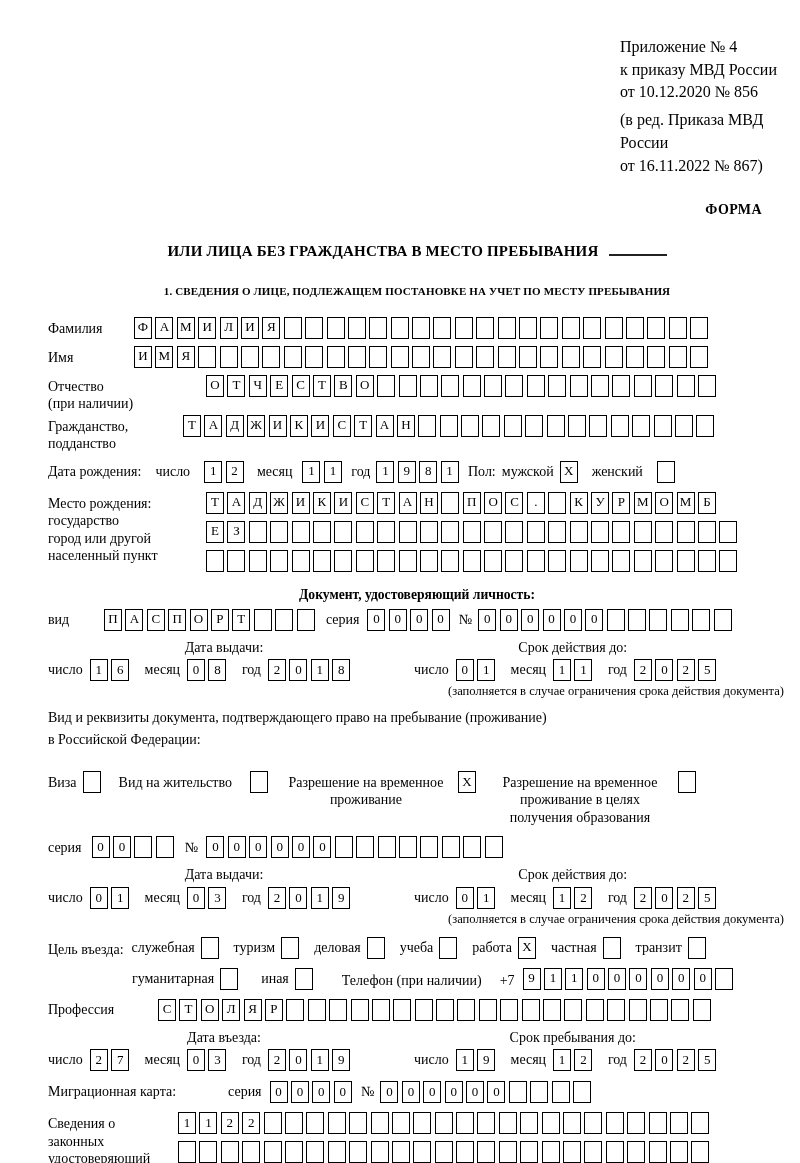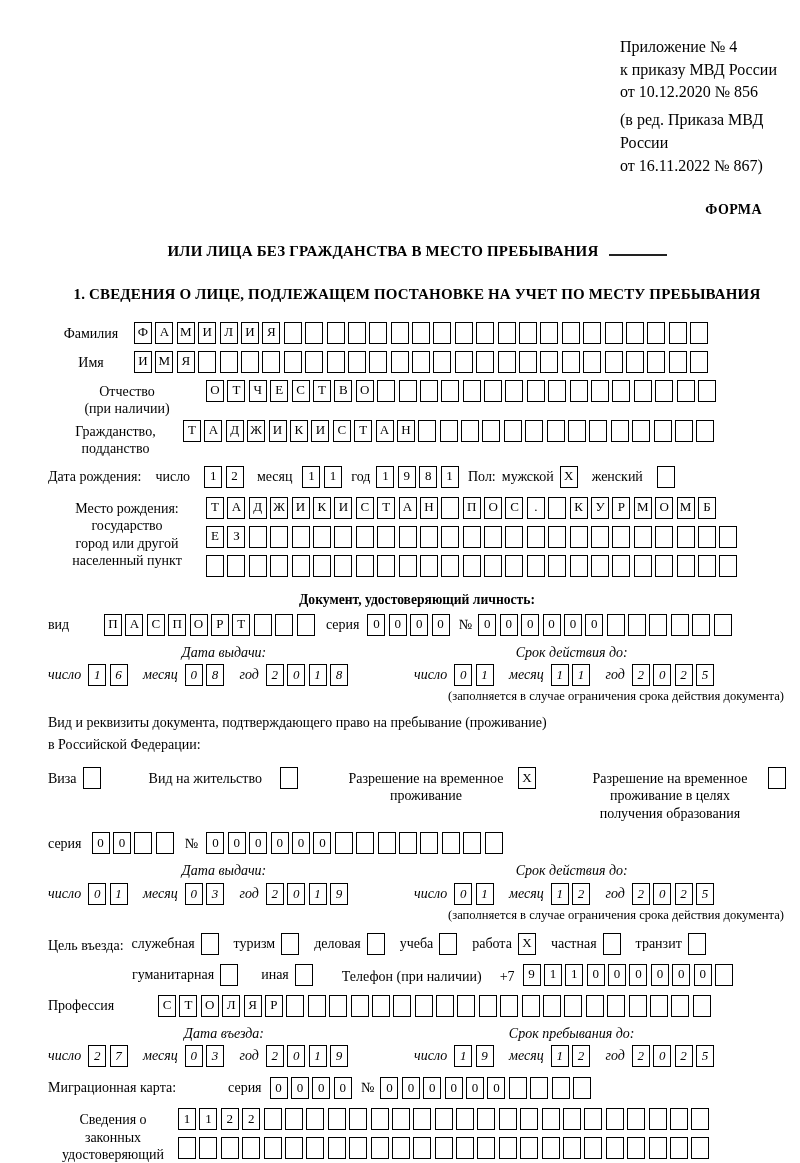--- a/index.html
+++ b/index.html
@@ -8,45 +8,45 @@
     padding:36px 14px 16px 48px;
     font-family:"Liberation Serif","DejaVu Serif",serif;
     color:#000;font-size:14px;line-height:1.25;
     position:relative;overflow:hidden;
   }
   .annex{margin-left:572px;font-size:16px;line-height:1.42;}
   .annex-note{margin-top:5px;}
   .forma{margin-top:24px;text-align:right;padding-right:24px;font-weight:bold;font-size:14px;letter-spacing:.4px;}
   .title{margin-top:20px;text-align:center;font-weight:bold;font-size:15px;line-height:1.6;letter-spacing:.2px;}
   .blankline{display:inline-block;width:58px;border-bottom:2.2px solid #222;height:.7em;margin-left:10px;}
-  .sec1{margin-top:22px;text-align:center;font-weight:bold;font-size:15px;letter-spacing:.15px;white-space:nowrap;}
+  .sec1{margin-top:22px;text-align:center;font-weight:bold;font-size:11px;letter-spacing:.15px;white-space:nowrap;}
   .frow{display:flex;align-items:flex-start;margin-top:7px;}
-  .flabel{flex:0 0 auto;padding-top:3px;text-align:center;}
+  .flabel{flex:0 0 auto;padding-top:3px;}
   .cells{display:flex;flex-wrap:nowrap;}
   .cell,.cbox{
     flex:0 0 auto;display:inline-flex;align-items:center;justify-content:center;
     width:16px;height:20px;border:1.6px solid #000;margin-right:3.4px;
     font-size:13px;font-family:"Liberation Serif","DejaVu Serif",serif;background:#fff;
   }
   .cbox{margin-right:0;}
   .w86{width:86px;}  .w135{width:135px;} .w158{width:158px;} .w110{width:110px;} .w56{width:56px;} .w130{width:130px;}
   .stack .cellrow{margin-bottom:7px;}
   .gap6{margin-left:6px;} .gap8{margin-left:8px;} .gap10{margin-left:10px;} .gap14{margin-left:14px;} .gap18{margin-left:18px;}
   .dochead{margin-top:8px;text-align:center;font-weight:bold;font-size:13.6px;}
-  .dates{display:flex;margin-top:8px;font-style:italic;}
+  .dates{display:flex;margin-top:8px;}
   .dategroup{display:flex;flex-direction:column;}
   .dg-left{width:352px;}
   .dg-right{margin-left:14px;}
   .dghead{text-align:center;margin-bottom:3px;}
   .dgrow{display:flex;align-items:center;}
   .dgrow .lbl{margin-right:7px;}
   .dgrow .cells{margin-right:12px;}
   .note{margin-top:3px;text-align:right;font-size:12.6px;padding-right:2px;}
   .plain{margin-top:9px;}
-  .optrow{display:flex;align-items:flex-start;margin-top:13px;justify-content:space-between;}
+  .optrow{display:flex;align-items:flex-start;margin-top:22px;}
   .opt{display:flex;align-items:flex-start;}
   .opt .optlabel{padding-top:3px;}
   .opt-c .optlabel{text-align:center;}
   .purpose{display:flex;align-items:flex-end;margin-top:9px;flex-wrap:nowrap;}
   .purpose .p{display:flex;align-items:center;margin-right:9px;}
   .purpose .p span{margin-right:6px;}
 </style>
 </head>
 <body>
 

